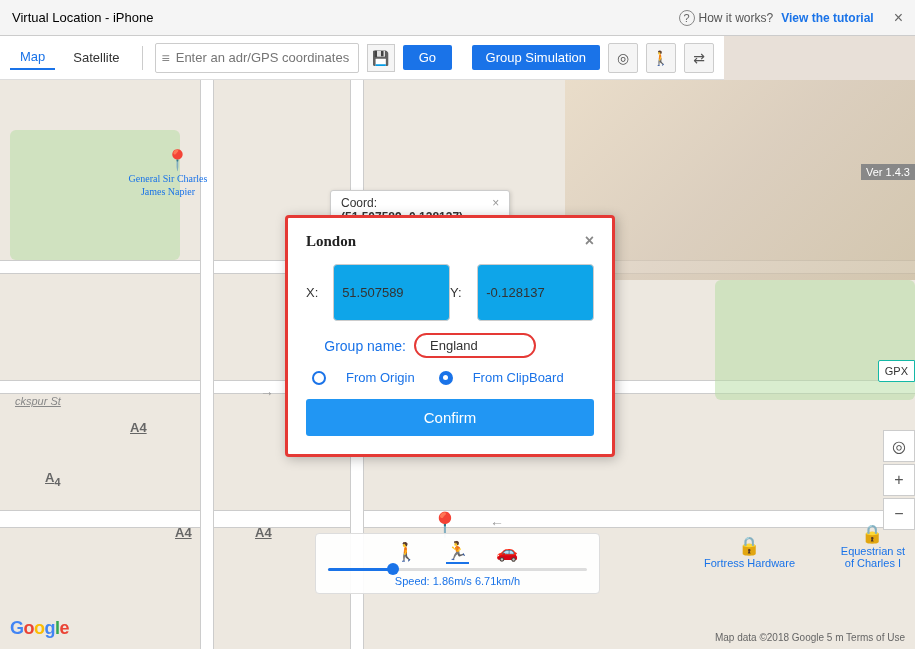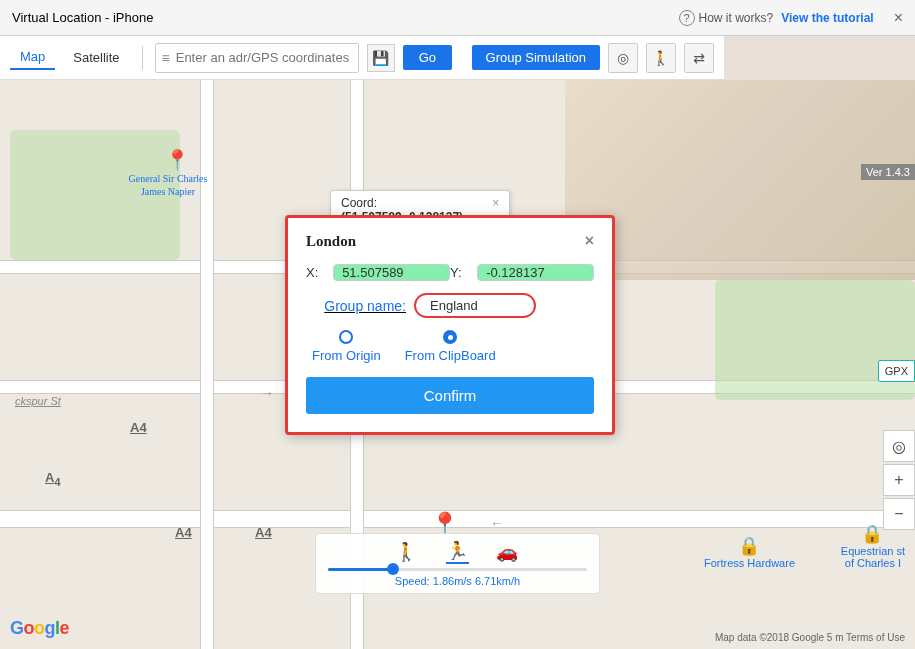--- a/index.html
+++ b/index.html
@@ -87,35 +87,35 @@
     #london-dialog-header {
       display: flex; align-items: center; justify-content: space-between;
       margin-bottom: 14px;
     }
     #london-title { font-size: 15px; font-weight: 600; color: #222; font-family: Liberation Serif, serif; }
     #london-close { cursor: pointer; color: #888; font-size: 16px; font-weight: bold; }
 
     .dialog-row { display: flex; align-items: center; margin-bottom: 12px; }
     .coord-label { color: #333; font-size: 13px; font-weight: 500; width: 28px; }
     .coord-value {
-      border: 1px solid #ccc; border-radius: 4px; padding: 0 8px;
-      font-size: 13px; color: #333; width: 120px; background: #86efac;
+      border: 1px solid #ccc; border-radius: 4px; padding: 20px 8px;
+      font-size: 13px; color: #333; width: 120px; background: #0ea5e9;
     }
     .coord-spacer { flex: 1; }
 
-    .group-row { display: flex; align-items: center; margin-bottom: 12px; text-decoration: underline; }
+    .group-row { display: flex; align-items: center; margin-bottom: 12px; }
     .group-label { font-size: 14px; color: #1a73e8; font-weight: 500; margin-right: 8px; width: 100px; text-align: right; }
     .group-input-wrapper {
       border: 2px solid #e53935; border-radius: 50px; padding: 3px 14px;
       background: #fff;
     }
     .group-input { border: none; outline: none; font-size: 13px; color: #333; width: 90px; }
 
     .radio-row { display: flex; align-items: center; gap: 24px; margin-bottom: 14px; padding-left: 6px; }
-    .radio-option { display: flex; align-items: center; gap: 4px; font-size: 13px; color: #1a73e8; cursor: pointer; flex-direction: column; }
+    .radio-option { display: flex; align-items: center; gap: 20px; font-size: 13px; color: #1a73e8; cursor: pointer; }
     .radio-circle {
       width: 14px; height: 14px; border-radius: 50%;
       border: 2px solid #1a73e8; display: flex; align-items: center; justify-content: center;
     }
     .radio-circle.selected { background: #1a73e8; }
     .radio-circle.selected::after { content: ''; width: 5px; height: 5px; border-radius: 50%; background: #fff; }
 
     #confirm-btn {
       display: block; width: 100%; background: #2196f3; color: #fff;
       border: none; border-radius: 3px; padding: 10px;

